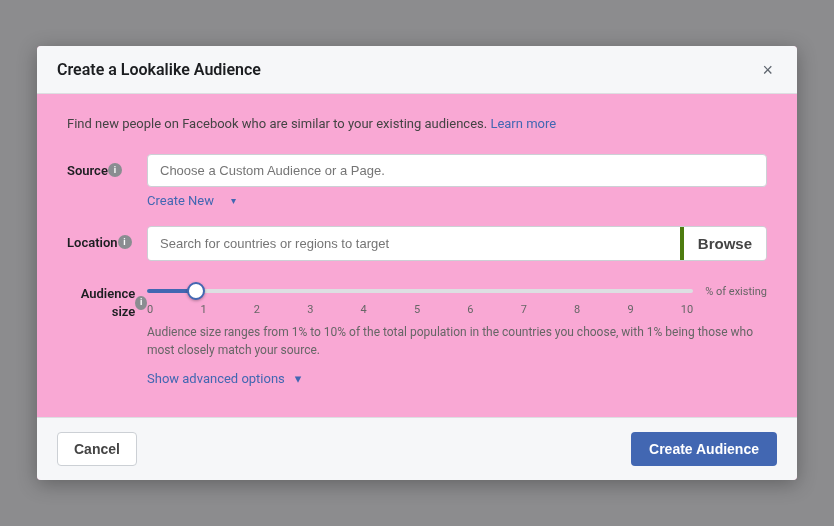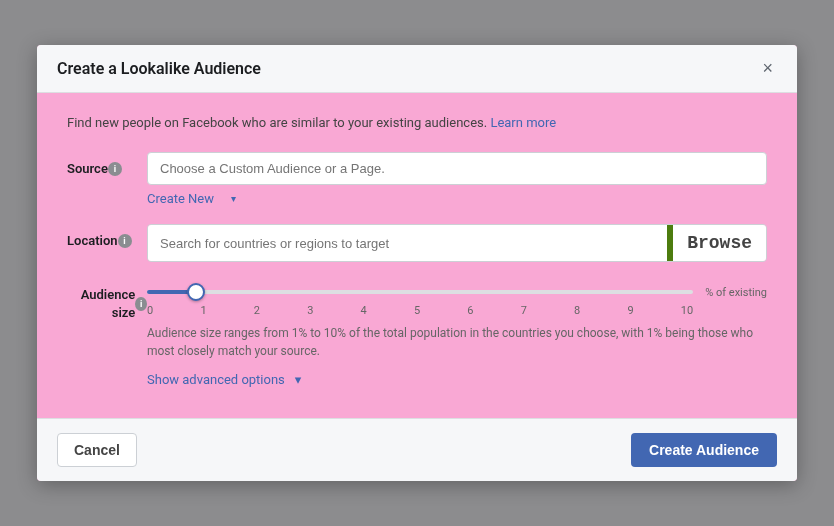--- a/index.html
+++ b/index.html
@@ -134,26 +134,25 @@
       border: none;
       font-size: 13px;
       color: #999;
       outline: none;
       background: #fff;
     }
     .browse-btn {
       padding: 8px 14px;
       background: #fff;
       border: none;
-      border-left: 6px solid #4d7c0f;
-      font-size: 18px;
+      border-left: 4px solid #4d7c0f;
+      font-size: 15px;
       font-weight: 600;
       color: #444;
       cursor: pointer;
-      font-family: Liberation Mono, monospace;
     }
     .audience-size-section {
       margin-top: 10px;
       margin-bottom: 10px;
     }
     .audience-size-form-group {
       display: flex;
       align-items: flex-start;
     }
     .audience-size-label {

